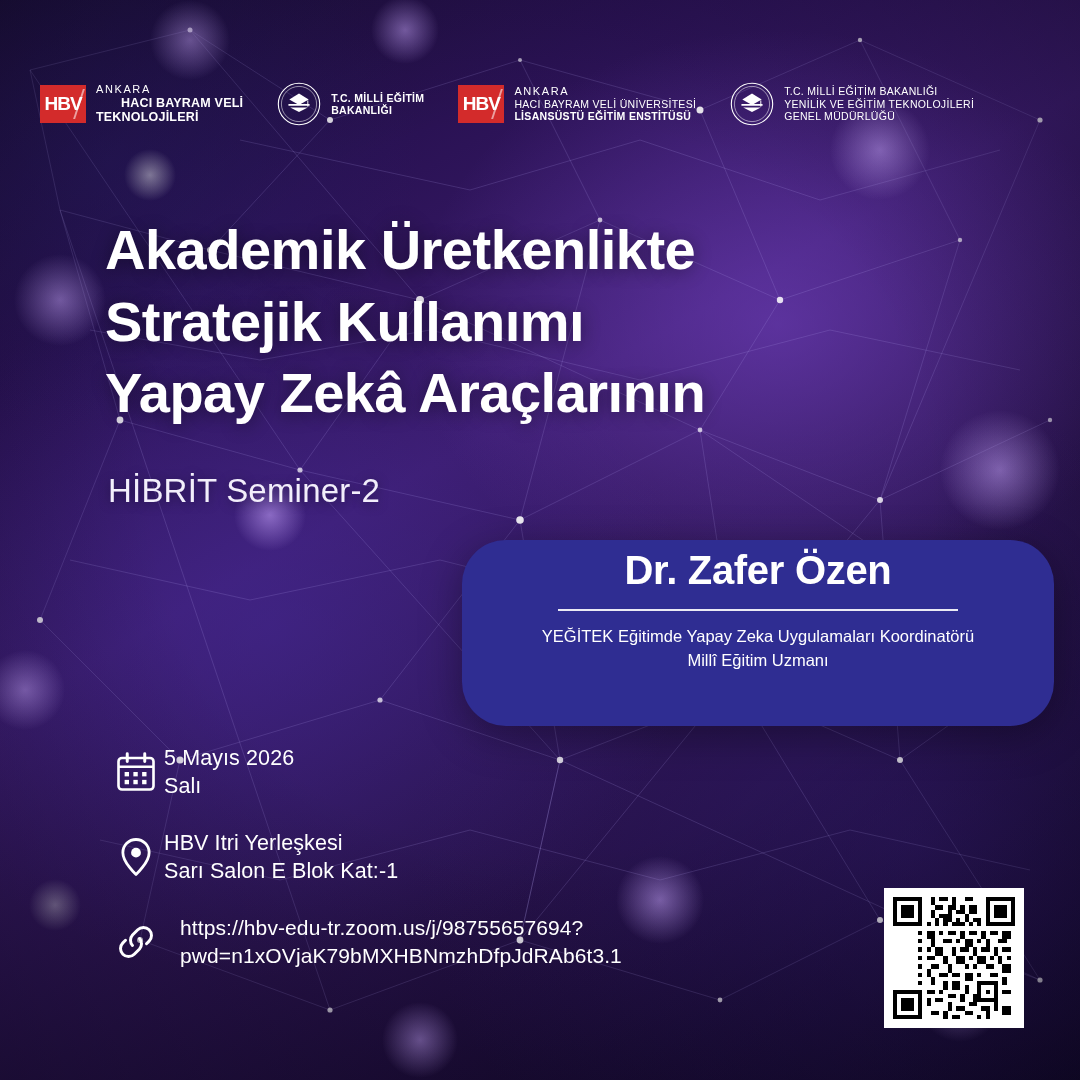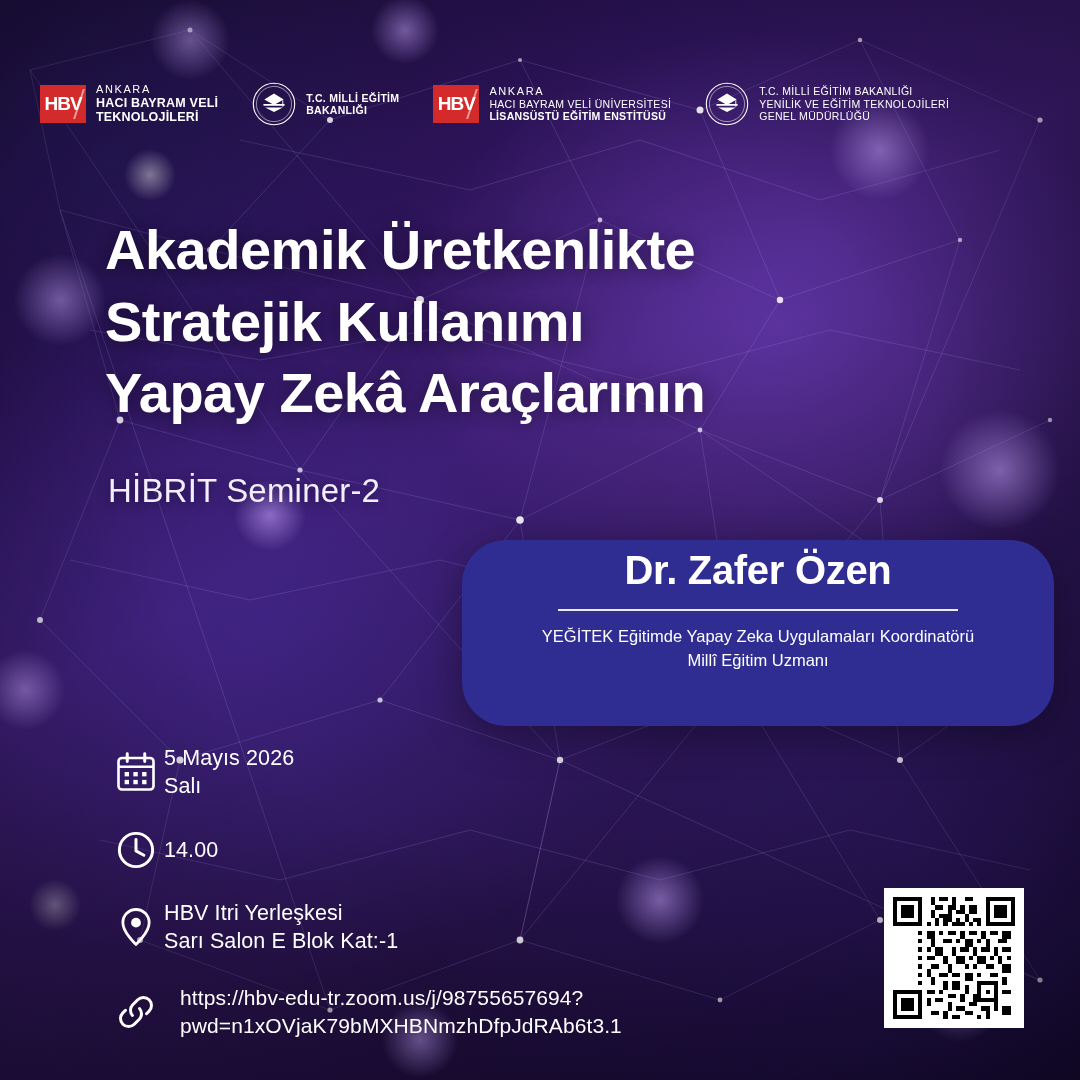--- a/index.html
+++ b/index.html
@@ -54,21 +54,21 @@
     position: relative;
   }
   .hbm-mark::after {
     content: "";
     position: absolute; right: 6px; top: 4px; bottom: 4px;
     width: 2px; background: rgba(255,255,255,0.55);
     transform: skewX(-18deg);
   }
   .logo-text { color: #fff; line-height: 1.18; }
   .logo-text .l1 { font-size: 11px; letter-spacing: 1.6px; font-weight: 400; }
-  .logo-text .l2 { font-size: 12.5px; font-weight: 700; letter-spacing: 0.2px; }
+  .logo-text .l2 { font-size: 12.5px; font-weight: 700; letter-spacing: 0.2px; margin-left: 25px; }
   .logo-text .l3 { font-size: 12.5px; font-weight: 700; letter-spacing: 0.2px; }
   .logo-text .s  { font-size: 10.5px; font-weight: 400; letter-spacing: 0.3px; }
   .logo-text .sb { font-size: 10.5px; font-weight: 700; letter-spacing: 0.3px; }
 
   .meb-seal { width: 44px; height: 44px; flex: 0 0 44px; }
 
   
   .headline {
     position: absolute;
     left: 105px; top: 214px;
@@ -312,31 +312,20 @@
             <rect x="31" y="33" width="5" height="5"></rect>
           </g>
         </svg>
       </div>
       <div class="detail-text">
         <span class="t2">5 Mayıs 2026</span>
         <span class="t2">Salı</span>
       </div>
     </div>
 
-    <div class="detail-row">
-      <div class="detail-icon">
-        <svg width="42" height="42" viewBox="0 0 48 48">
-          <circle cx="24" cy="24" r="19" fill="none" stroke="#fff" stroke-width="3.4"></circle>
-          <path d="M24 12 v13 l9 5" fill="none" stroke="#fff" stroke-width="3.4" stroke-linecap="round" stroke-linejoin="round"></path>
-        </svg>
-      </div>
-      <div class="detail-text">
-        <span class="t2">14.00</span>
-      </div>
-    </div>
 
     <div class="detail-row">
       <div class="detail-icon">
         <svg width="42" height="42" viewBox="0 0 48 48">
           <path d="M24 4 C15.7 4 9 10.7 9 19 c0 11 15 25 15 25 s15 -14 15 -25 C39 10.7 32.3 4 24 4 z" fill="none" stroke="#fff" stroke-width="3.2" stroke-linejoin="round"></path>
           <circle cx="24" cy="19" r="5.6" fill="#fff"></circle>
         </svg>
       </div>
       <div class="detail-text">
         <span class="t2">HBV Itri Yerleşkesi</span>

